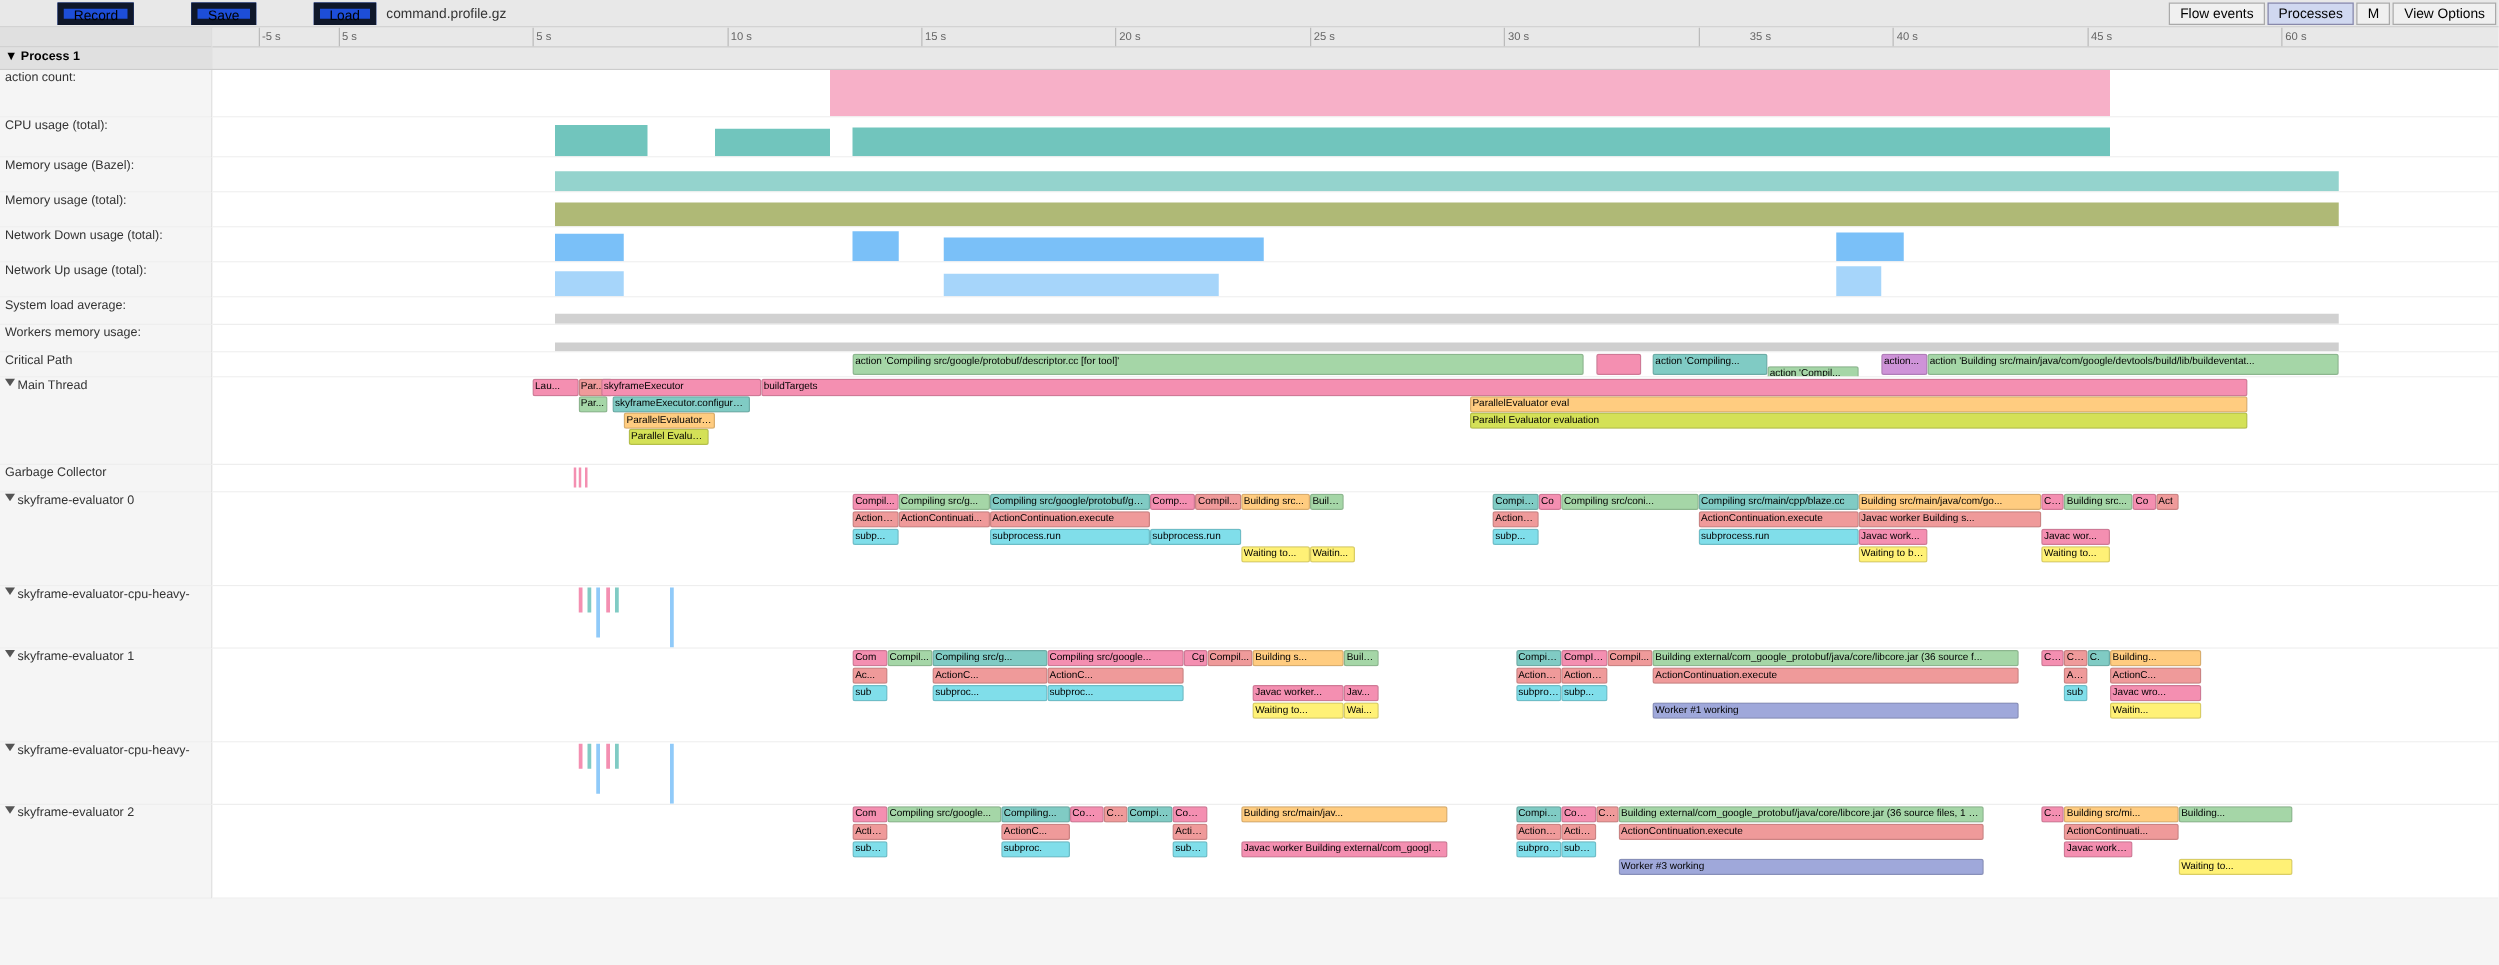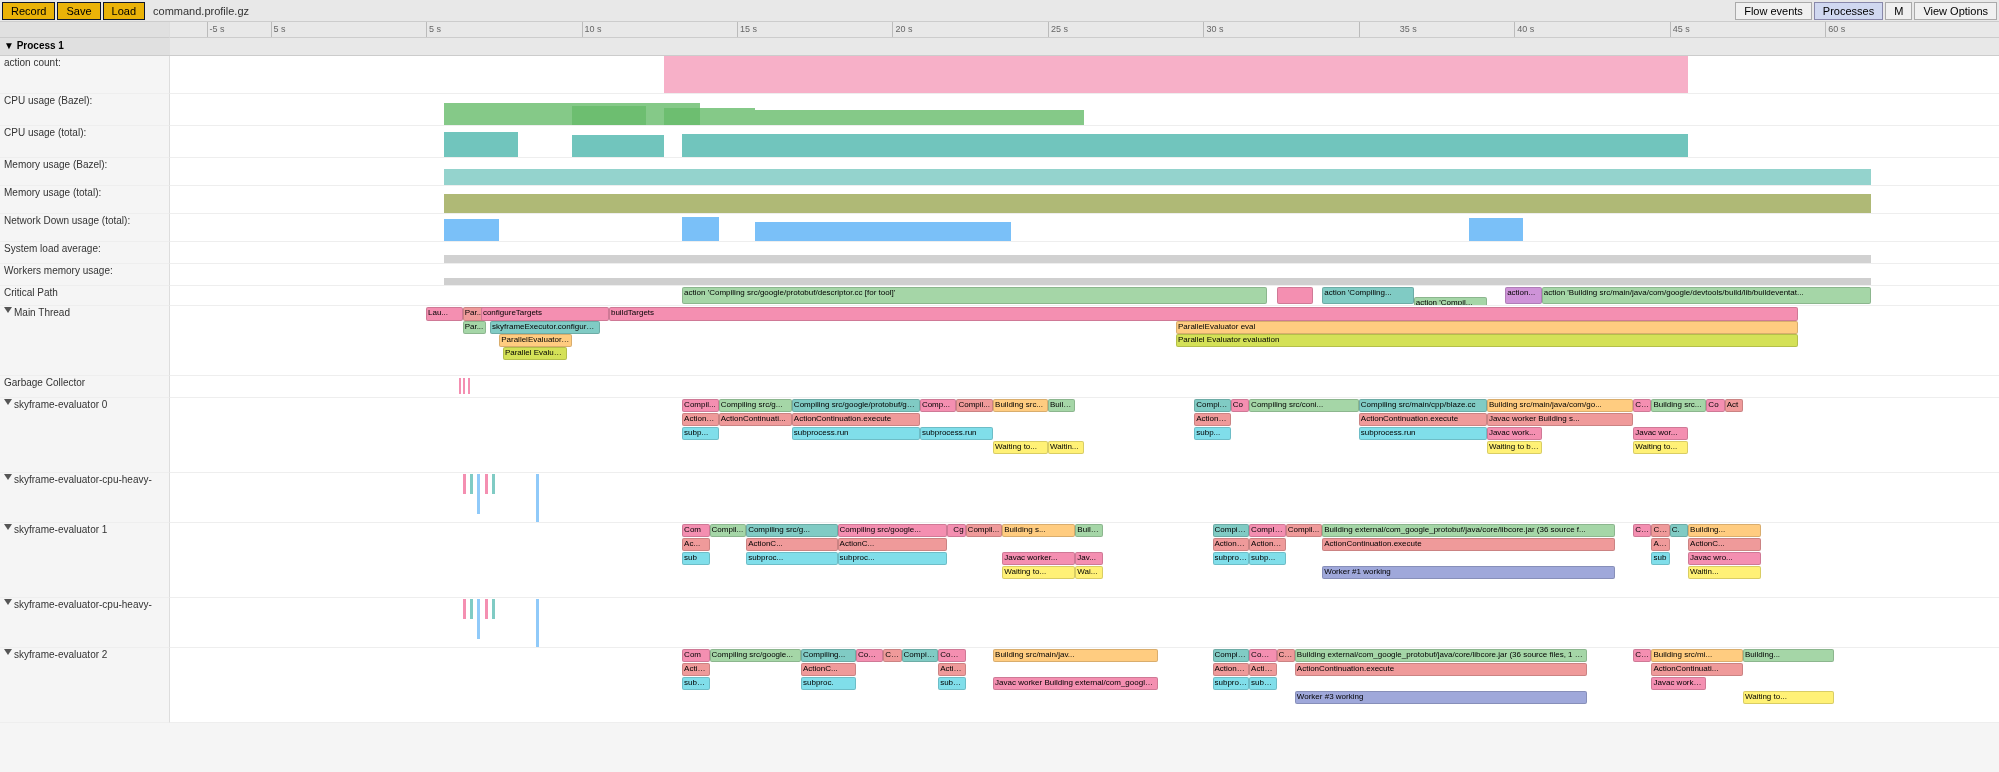--- a/index.html
+++ b/index.html
@@ -18,24 +18,25 @@
       align-items: center;
       height: 22px;
       background: #e8e8e8;
       border-bottom: 1px solid #ccc;
       padding: 0 2px;
     }
     .toolbar-btn {
       height: 18px;
       padding: 0 8px;
       font-size: 11px;
-      background: #eab308;
-      border: 1px solid #0f172a;
+      background: #1d4ed8;
+      border: 5px solid #0f172a;
       cursor: pointer;
       margin-right: 2px;
+      margin-left: 44px;
     }
     #filename {
       margin-left: 6px;
       font-size: 11px;
       color: #333;
     }
     #toolbar-right {
       margin-left: auto;
       display: flex;
       align-items: center;
@@ -233,29 +234,20 @@
     </div>
 
     <div class="track-row">
       <div class="track-label" style="height:38px;">action count:</div>
       <div class="track-canvas" style="height:38px; background:#fff;">
 
         <div style="position:absolute;top:0;left:27%;width:56%;height:100%;background:rgba(244,143,177,0.7);"></div>
       </div>
     </div>
 
-    <div class="track-row">
-      <div class="track-label" style="height:32px;">CPU usage (Bazel):</div>
-      <div class="track-canvas" style="height:32px;">
-        <div style="position:absolute;bottom:0;left:15%;width:14%;height:70%;background:rgba(102,187,106,0.8);"></div>
-        <div style="position:absolute;bottom:0;left:22%;width:4%;height:60%;background:rgba(102,187,106,0.8);"></div>
-        <div style="position:absolute;bottom:0;left:27%;width:5%;height:55%;background:rgba(102,187,106,0.8);"></div>
-        <div style="position:absolute;bottom:0;left:32%;width:18%;height:50%;background:rgba(102,187,106,0.8);"></div>
-      </div>
-    </div>
 
     <div class="track-row">
       <div class="track-label" style="height:32px;">CPU usage (total):</div>
       <div class="track-canvas" style="height:32px;">
         <div style="position:absolute;bottom:0;left:15%;width:4%;height:80%;background:rgba(77,182,172,0.8);"></div>
         <div style="position:absolute;bottom:0;left:22%;width:5%;height:70%;background:rgba(77,182,172,0.8);"></div>
         <div style="position:absolute;bottom:0;left:28%;width:55%;height:75%;background:rgba(77,182,172,0.8);"></div>
       </div>
     </div>
 
@@ -276,20 +268,28 @@
     <div class="track-row">
       <div class="track-label" style="height:28px;">Network Down usage (total):</div>
       <div class="track-canvas" style="height:28px;">
         <div style="position:absolute;bottom:0;left:15%;width:3%;height:80%;background:rgba(66,165,245,0.7);"></div>
         <div style="position:absolute;bottom:0;left:28%;width:2%;height:90%;background:rgba(66,165,245,0.7);"></div>
         <div style="position:absolute;bottom:0;left:32%;width:14%;height:70%;background:rgba(66,165,245,0.7);"></div>
         <div style="position:absolute;bottom:0;left:71%;width:3%;height:85%;background:rgba(66,165,245,0.7);"></div>
       </div>
     </div>
 
+    <div class="track-row">
+      <div class="track-label" style="height:28px;">Network Up usage (total):</div>
+      <div class="track-canvas" style="height:28px;">
+        <div style="position:absolute;bottom:0;left:15%;width:3%;height:75%;background:rgba(144,202,249,0.8);"></div>
+        <div style="position:absolute;bottom:0;left:32%;width:12%;height:65%;background:rgba(144,202,249,0.8);"></div>
+        <div style="position:absolute;bottom:0;left:71%;width:2%;height:88%;background:rgba(144,202,249,0.8);"></div>
+      </div>
+    </div>
 
     <div class="track-row">
       <div class="track-label" style="height:22px;">System load average:</div>
       <div class="track-canvas" style="height:22px;">
         <div style="position:absolute;bottom:0;left:15%;width:78%;height:40%;background:rgba(189,189,189,0.7);"></div>
       </div>
     </div>
 
     <div class="track-row">
       <div class="track-label" style="height:22px;">Workers memory usage:</div>
@@ -316,21 +316,21 @@
 
     <div class="track-row">
       <div class="track-label" style="height:70px;"><span class="triangle tri-down"></span>Main Thread</div>
       <div class="track-canvas" style="height:70px;">
 
         <div class="span-block span-pink" style="left:14%;width:2%;top:1px;height:14px;">Lau...</div>
 
         <div class="span-block span-salmon" style="left:16%;width:1.5%;top:1px;height:14px;">Par...</div>
         <div class="span-block span-green" style="left:16%;width:1.3%;top:15px;height:13px;">Par...</div>
 
-        <div class="span-block span-pink" style="left:17%;width:7%;top:1px;height:14px;">configureTargets</div>
+        <div class="span-block span-pink" style="left:17%;width:7%;top:1px;height:14px;">skyframeExecutor</div>
 
         <div class="span-block span-teal" style="left:17.5%;width:6%;top:15px;height:13px;">skyframeExecutor.configureTargets</div>
 
         <div class="span-block span-orange" style="left:18%;width:4%;top:28px;height:13px;">ParallelEvaluator.eval</div>
 
         <div class="span-block span-lime" style="left:18.2%;width:3.5%;top:41px;height:13px;">Parallel Evaluator evaluation</div>
 
         <div class="span-block span-pink" style="left:24%;width:65%;top:1px;height:14px;">buildTargets</div>
 
         <div class="span-block span-orange" style="left:55%;width:34%;top:15px;height:13px;">ParallelEvaluator eval</div>

